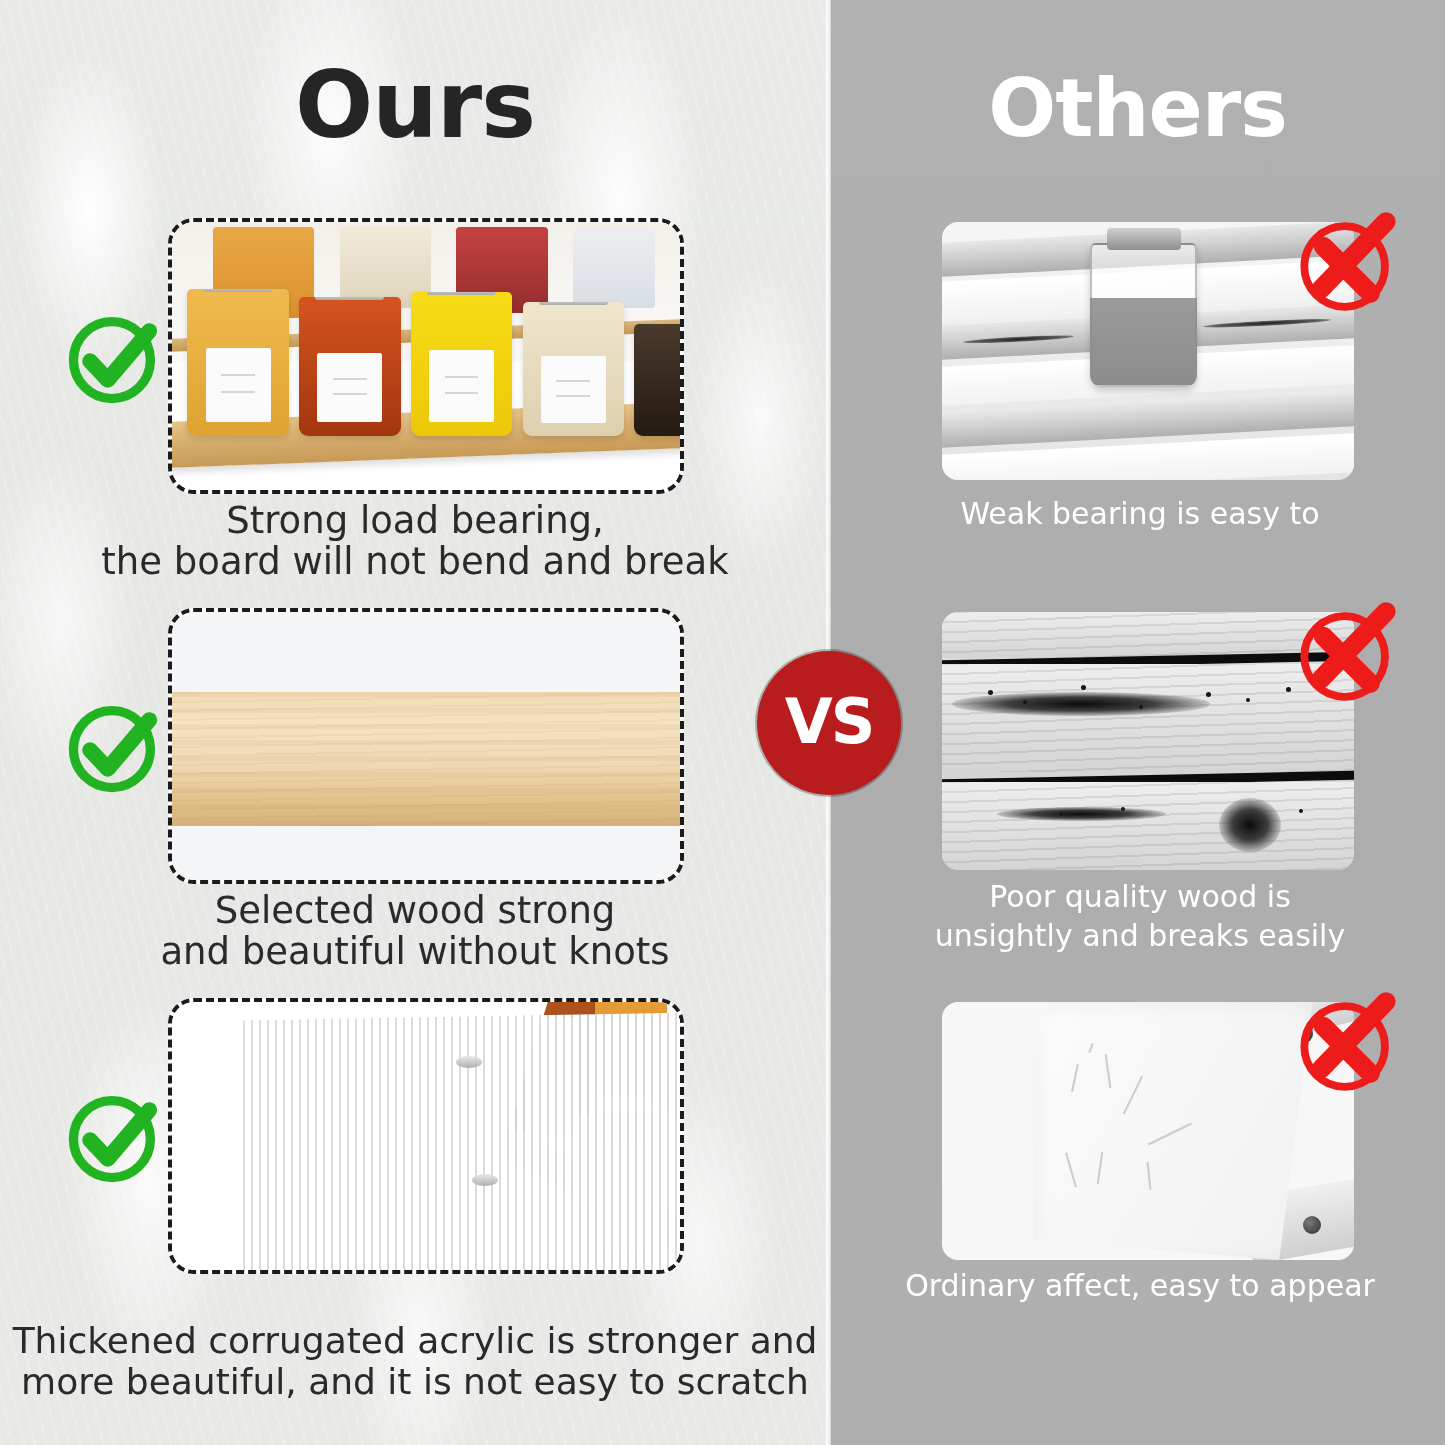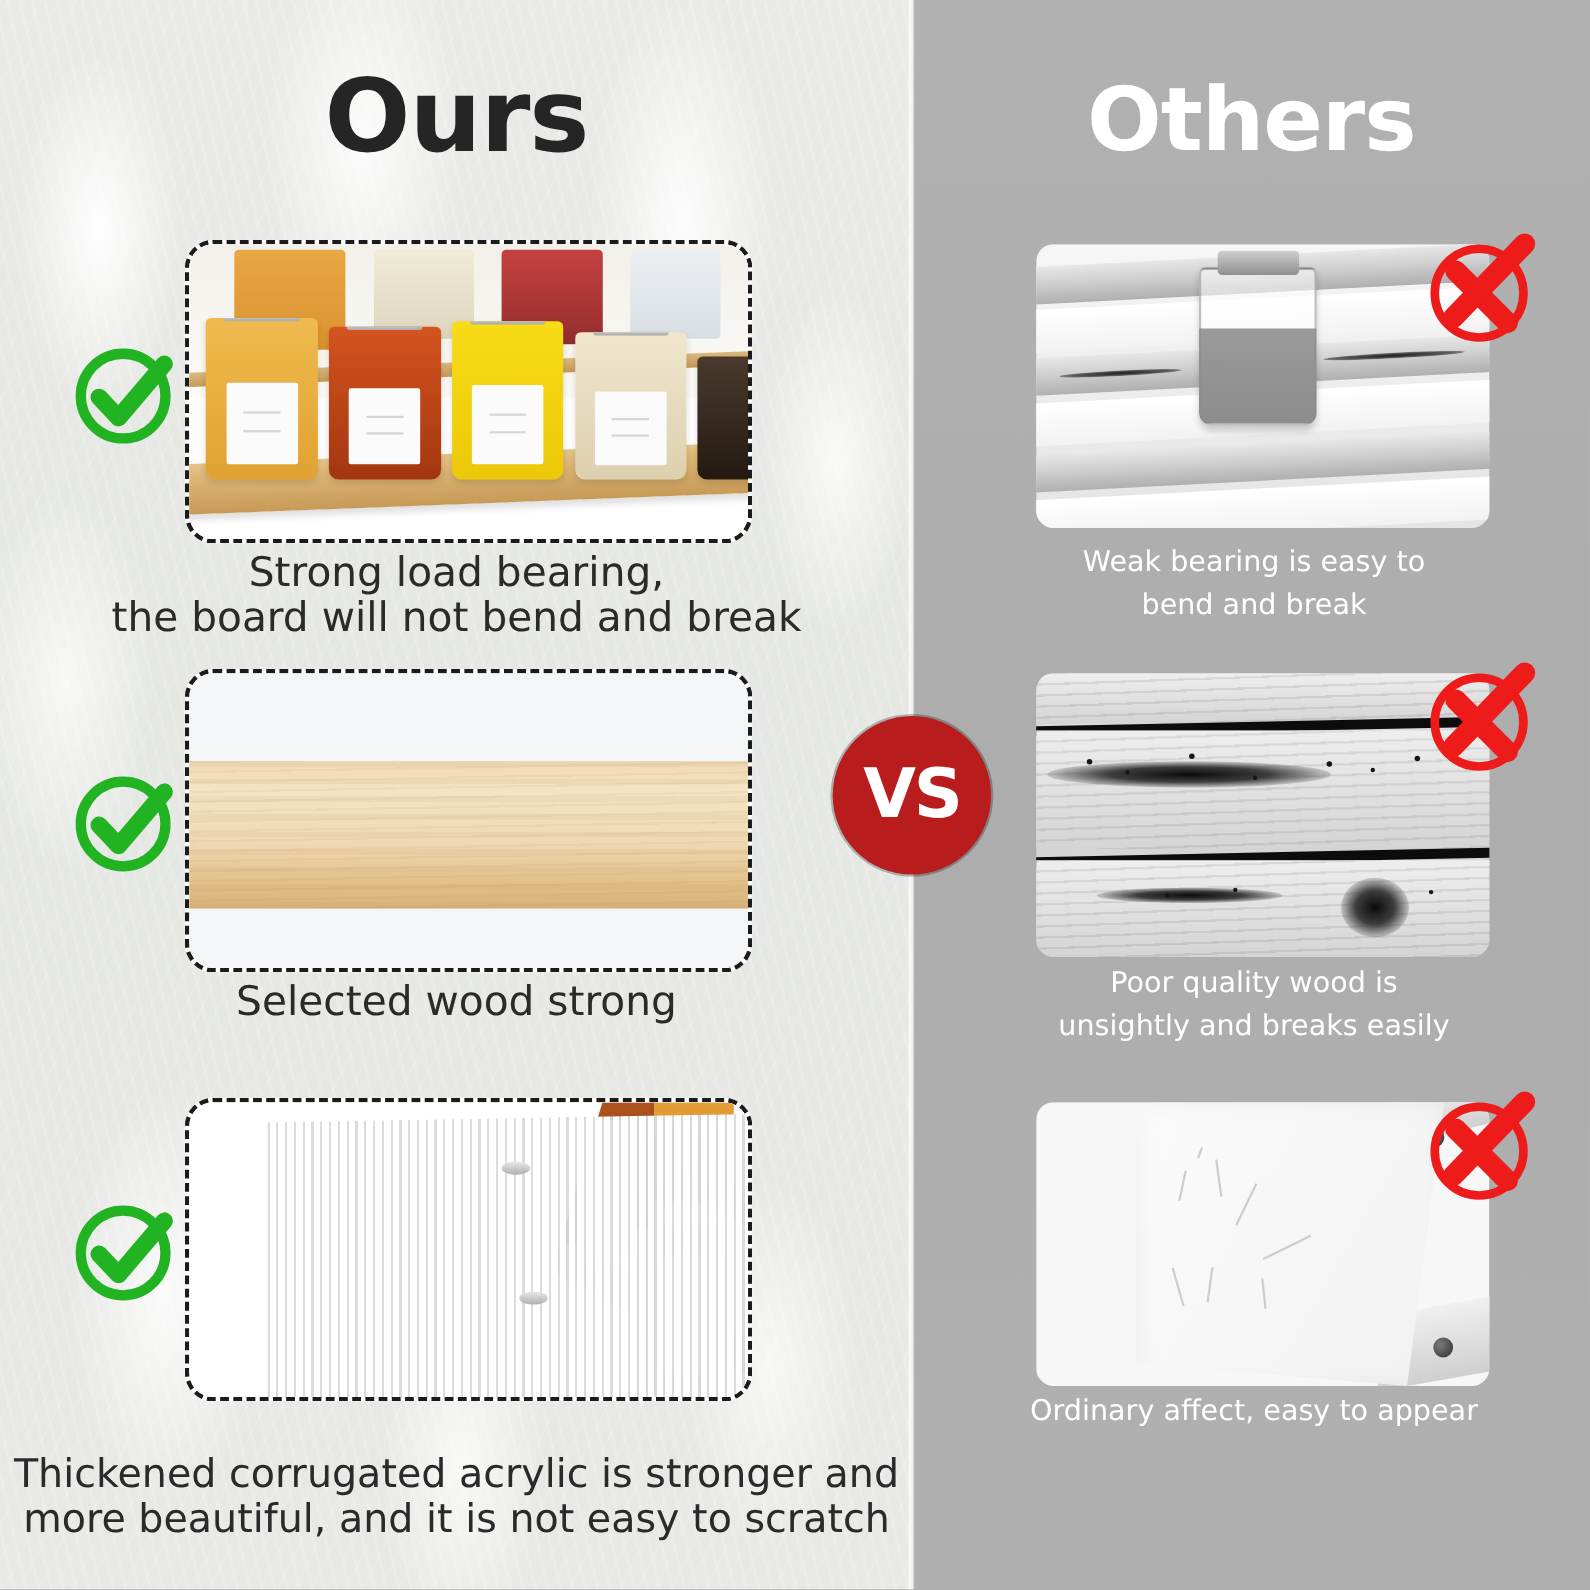--- a/index.html
+++ b/index.html
@@ -70,21 +70,21 @@
   .cap-left.wide { font-size:36px;margin-top:39px; }
 
   
   .photo-r {
     position:absolute; left:942px; width:412px; height:258px;
     border-radius:16px; overflow:hidden;
     filter:grayscale(100%);
   }
   .cap-right {
     position:absolute; left:850px; width:580px; text-align:center;
-    font-size:26px; line-height:1.14; color:#ffffff;
+    font-size:30px; line-height:1.14; color:#ffffff;
     font-family:"DejaVu Sans", sans-serif;
   }
 
   
   .ico { display:block; width:100%; height:100%; }
   .x-wrap { position:absolute; width:112px; height:112px; }
 
   
   #vs-badge {
     position:absolute; left:757px; top:651px; width:144px; height:144px;
@@ -305,20 +305,21 @@
       <circle cx="48" cy="52" r="37" fill="none" stroke="#22b322" stroke-width="9"></circle>
       <path d="M27 53 L44 71 L84 24" fill="none" stroke="#22b322" stroke-width="15" stroke-linecap="round" stroke-linejoin="round"></path>
     </svg>
   </div>
   <div class="card" style="top:608px;">
     <div class="plank-scene">
         <div class="plank"></div>
       </div>
   </div>
   <div class="cap-left" style="top:890px;">Selected wood strong</div>
+  <div class="cap-left" style="top:931px;">and beautiful without knots</div>
 
   <div class="check-wrap" style="top:1085px;">
     <svg class="ico" viewBox="0 0 100 100">
       <circle cx="48" cy="52" r="37" fill="none" stroke="#22b322" stroke-width="9"></circle>
       <path d="M27 53 L44 71 L84 24" fill="none" stroke="#22b322" stroke-width="15" stroke-linecap="round" stroke-linejoin="round"></path>
     </svg>
   </div>
   <div class="card" style="top:998px;">
     <div class="acr-scene">
       <div class="acr-mask">
@@ -361,21 +362,20 @@
   </div>
   <div class="x-wrap" style="left:1292px;top:206px;">
     <svg class="ico" viewBox="0 0 100 100">
       <circle cx="47" cy="54" r="36" fill="none" stroke="#ee1b1b" stroke-width="7"></circle>
       <path d="M26 33 L82 17" fill="none" stroke="#ee1b1b" stroke-width="0"></path>
       <path d="M28 36 L70 78" stroke="#ee1b1b" stroke-width="17" stroke-linecap="round"></path>
       <path d="M84 14 L26 74" stroke="#ee1b1b" stroke-width="17" stroke-linecap="round"></path>
     </svg>
   </div>
   <div class="cap-right" style="top:497px;">Weak bearing is easy to</div>
-  <div class="cap-right" style="top:536px;">bend and break</div>
 
   <div class="photo-r" style="top:612px;">
     <div class="rp">
       <div class="pw-bg"></div>
       <div class="pw-board" style="top:0;height:18%;"></div>
       <div class="pw-seam" style="top:17%;transform:rotate(-1.2deg);"></div>
       <div class="pw-board" style="top:20%;height:42%;">
         <div class="pw-knot" style="left:6%;top:26%;width:58%;height:22%;"></div>
         <div class="pw-spots" style="left:14%;top:24%;width:5px;height:5px;"></div>
         <div class="pw-spots" style="left:22%;top:34%;width:4px;height:4px;"></div>

